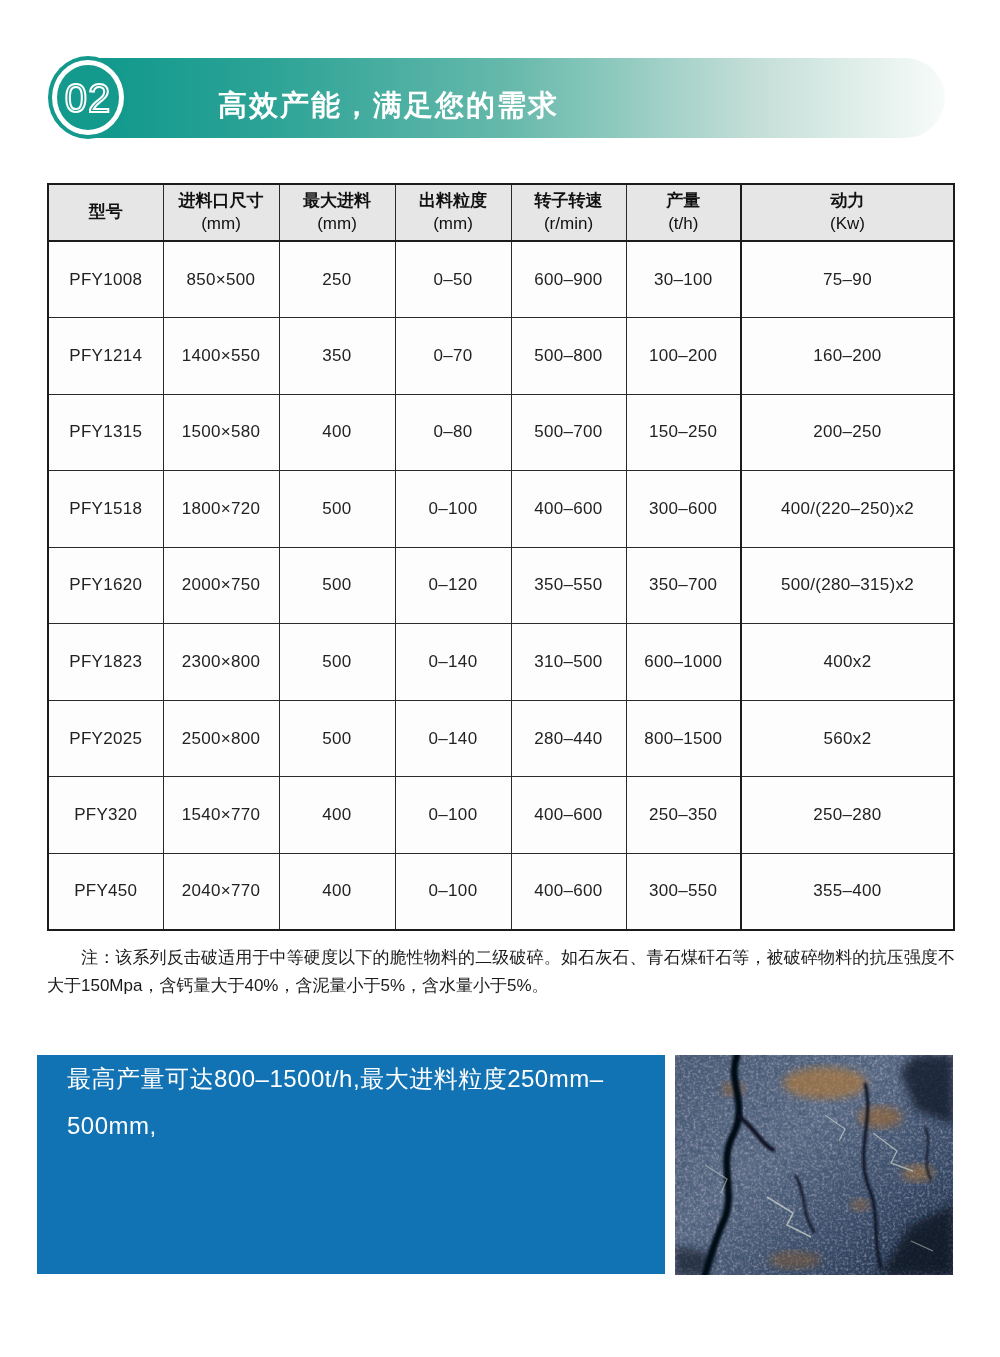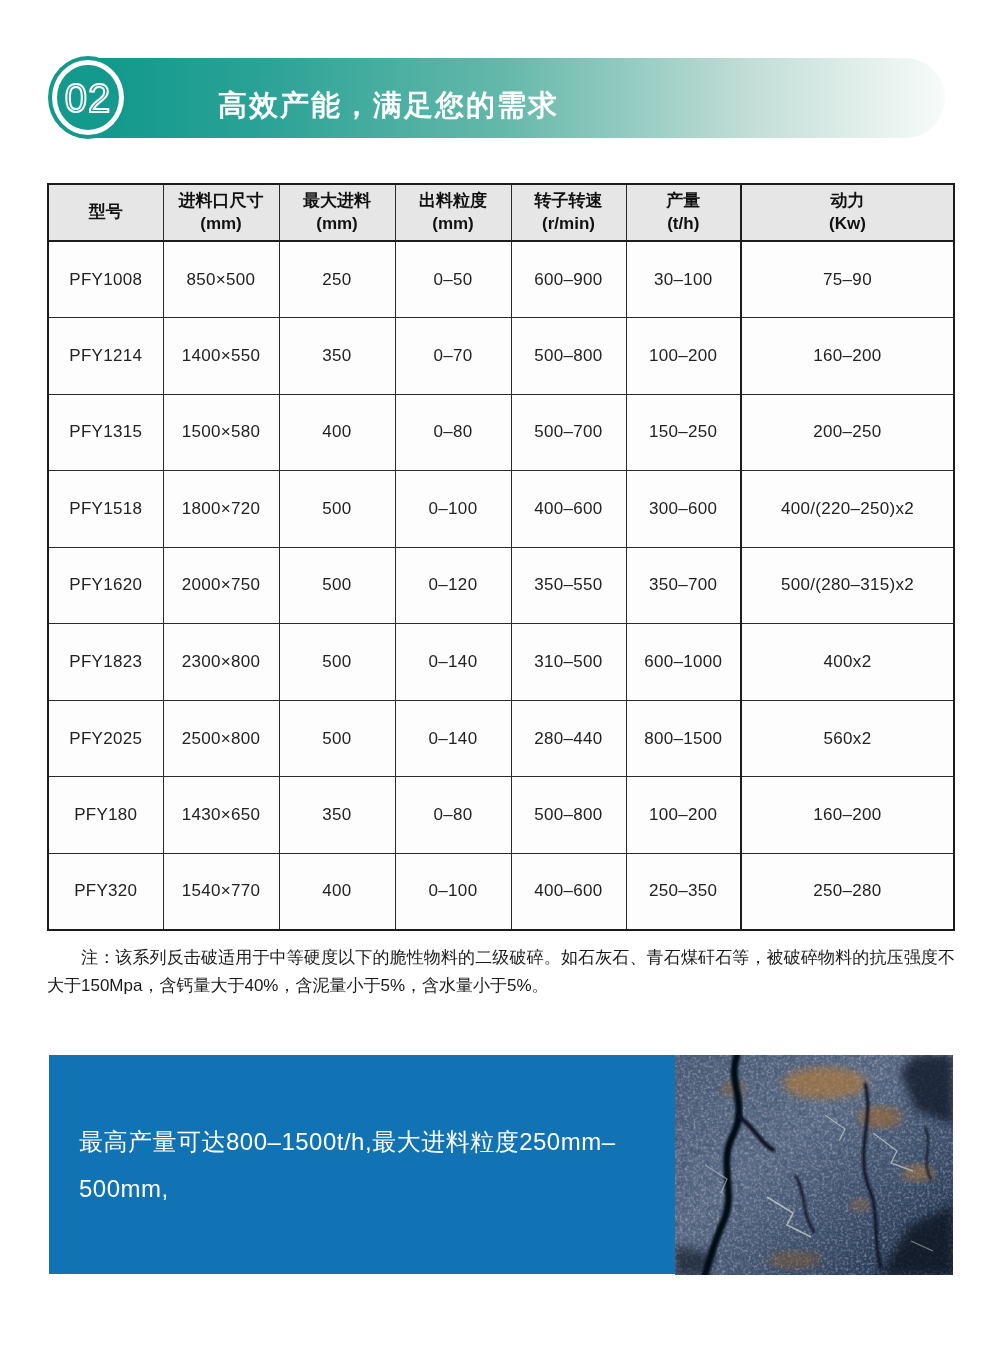--- a/index.html
+++ b/index.html
@@ -43,33 +43,33 @@
     padding:0;
   }
   .spec-table thead th {
     background:#e6e6e6; font-weight:700; color:#111;
     height:57px; line-height:1.35; font-size:17px;
     border-bottom:2px solid #1c1c1c;
   }
   .spec-table tbody td { background:#fdfdfd; height:57px; letter-spacing:0.3px; }
   .spec-table { border:2px solid #1c1c1c; }
   .spec-table th:last-child, .spec-table td:last-child { border-left:2px solid #1c1c1c; }
-  .spec-table .unit { font-weight:700; }
+  .spec-table .unit { font-weight:400; }
 
   
   .note {
     position:absolute; left:47px; top:944px; width:908px;
     font-size:17px; line-height:28px; color:#1a1a1a;
     text-indent:2em; text-align:justify;
   }
 
   
   .highlight-box {
-    position:absolute; left:49px; top:1055px; width:628px; height:219px;
-    display:flex; flex-direction:column; justify-content:center;
+    position:absolute; left:37px; top:1055px; width:628px; height:219px;
+    display:flex; flex-direction:row; justify-content:center;
     padding-left:30px; padding-right:14px;
     color:#ffffff; font-size:24px; line-height:47px; letter-spacing:0.5px;
   }
   .rock-photo {
     position:absolute; left:675px; top:1055px; width:278px; height:220px;
     display:block;
   }
 </style>
 </head>
 <body>
@@ -182,36 +182,36 @@
         <tr>
           <td>PFY2025</td>
           <td>2500×800</td>
           <td>500</td>
           <td>0–140</td>
           <td>280–440</td>
           <td>800–1500</td>
           <td>560x2</td>
         </tr>
         <tr>
-          <td>PFY180</td>
-          <td>1430×650</td>
-          <td>350</td>
-          <td>0–80</td>
-          <td>500–800</td>
-          <td>100–200</td>
-          <td>160–200</td>
-        </tr>
-        <tr>
           <td>PFY320</td>
           <td>1540×770</td>
           <td>400</td>
           <td>0–100</td>
           <td>400–600</td>
           <td>250–350</td>
           <td>250–280</td>
+        </tr>
+        <tr>
+          <td>PFY450</td>
+          <td>2040×770</td>
+          <td>400</td>
+          <td>0–100</td>
+          <td>400–600</td>
+          <td>300–550</td>
+          <td>355–400</td>
         </tr>
       </tbody>
   </table>
 
   <p class="note">注：该系列反击破适用于中等硬度以下的脆性物料的二级破碎。如石灰石、青石煤矸石等，被破碎物料的抗压强度不大于150Mpa，含钙量大于40%，含泥量小于5%，含水量小于5%。</p>
 
   <div class="highlight-box" style="background: rgb(18, 115, 180);">
     <div>最高产量可达800–1500t/h,最大进料粒度250mm–500mm,</div>
   </div>
 

